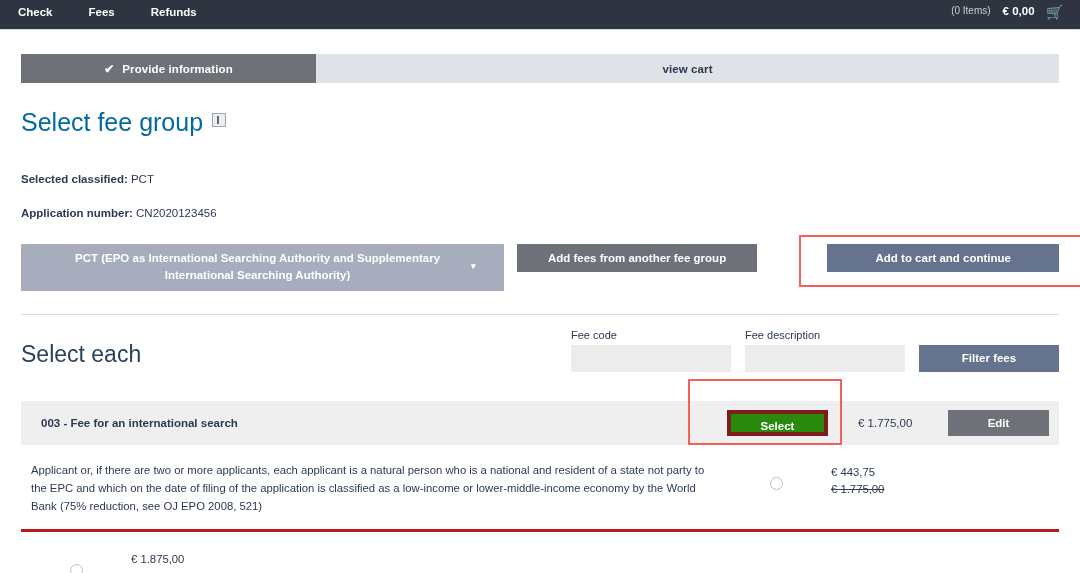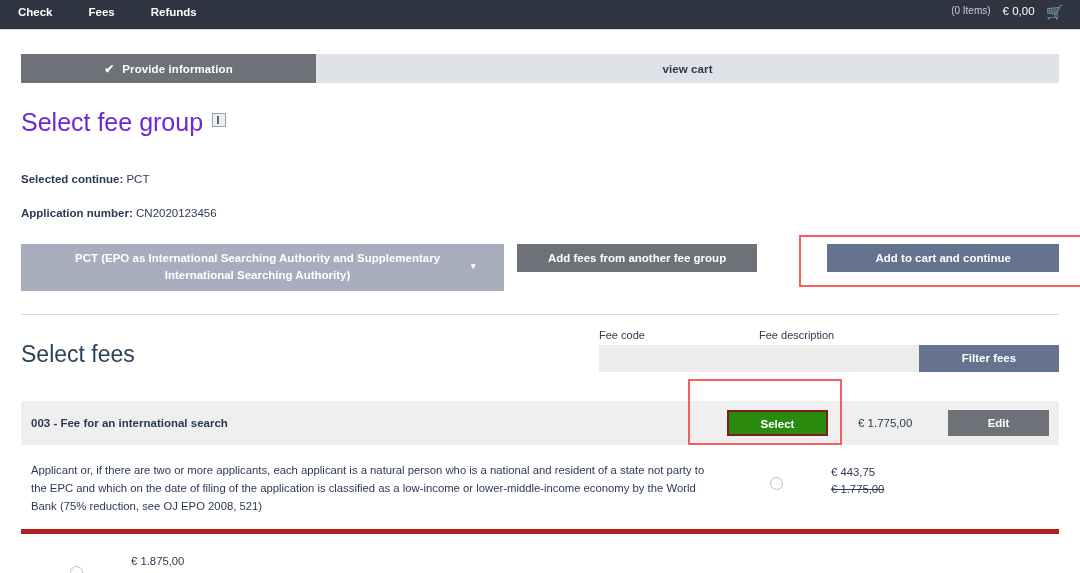--- a/index.html
+++ b/index.html
@@ -45,21 +45,21 @@
     gap: 12px;
     padding-right: 6px;
   }
   .cart-items {
     color: #c9ced8;
     font-size: 10px;
   }
   .cart-total {
     color: #ffffff;
     font-size: 11.5px;
-    font-weight: normal;
+    font-weight: bold;
   }
   .cart-icon {
     color: #ffffff;
     font-size: 14px;
     line-height: 1;
     cursor: pointer;
   }
   .nav-underline {
     height: 5px;
     background: #2e3440;
@@ -107,21 +107,21 @@
   }
   .step .check {
     margin-right: 8px;
     font-size: 12px;
   }
 
   
   h1.page-title {
     font-size: 25px;
     font-weight: normal;
-    color: #6d28d9;
+    color: #0369a1;
     margin: 26px 0 0 0;
     display: flex;
     align-items: flex-start;
     gap: 9px;
     line-height: 1.1;
   }
   .info-icon {
     display: inline-block;
     width: 12px;
     height: 12px;
@@ -233,20 +233,21 @@
     font-weight: normal;
     color: #2b4257;
     margin: 0;
     flex: 0 0 auto;
     padding-bottom: 4px;
   }
   .filters {
     margin-left: auto;
     display: flex;
     align-items: flex-end;
+    gap: 14px;
   }
   .field {
     display: flex;
     flex-direction: column;
   }
   .field label {
     font-size: 11px;
     color: #2b3a52;
     margin-bottom: 4px;
   }
@@ -277,28 +278,28 @@
     background: #efefef;
     height: 44px;
     display: flex;
     align-items: center;
     position: relative;
   }
   .fee-row .fee-label {
     font-size: 11.5px;
     font-weight: bold;
     color: #2b3a52;
-    padding-left: 10px;
+    padding-left: 20px;
     flex: 1 1 auto;
   }
   .btn-select {
     width: 101px;
     height: 26px;
     background: #2a8a0e;
-    border: 2px solid #7f1d1d;
+    border: 4px solid #7f1d1d;
     color: #ffffff;
     line-height: 24px;
     margin-right: 30px;
   }
   .fee-price {
     width: 90px;
     font-size: 11.5px;
     color: #2b3a52;
     text-align: left;
   }
@@ -307,21 +308,21 @@
     height: 26px;
     background: #6e7177;
     line-height: 26px;
     margin-right: 10px;
   }
 
   .subfee {
     display: flex;
     align-items: flex-start;
     padding: 16px 0 0 0;
-    border-bottom: 5px solid #b91c1c;
+    border-bottom: 3px solid #b91c1c;
     padding-bottom: 14px;
   }
   .subfee:last-child { border-bottom: none; }
   .subfee-desc {
     flex: 0 0 700px;
     font-size: 11.3px;
     line-height: 1.62;
     color: #2b3a52;
     padding-left: 10px;
     box-sizing: border-box;
@@ -380,42 +381,42 @@
       <span>view cart</span>
     </div>
   </div>
 
   <h1 class="page-title">
     <span>Select fee group</span>
     <span class="info-icon"></span>
   </h1>
 
   <div class="meta-line first">
-    <b>Selected continue:</b>
+    <b>Selected classified:</b>
     <span class="val">PCT</span>
   </div>
   <div class="meta-line">
     <b>Application number:</b>
     <span class="val">CN2020123456</span>
   </div>
 
   <div class="group-row">
     <button class="btn btn-group-select">
       <span>PCT (EPO as International Searching Authority and Supplementary International Searching Authority)</span>
       <span class="caret">▾</span>
     </button>
     <button class="btn btn-another">Add fees from another fee group</button>
     <button class="btn btn-addcart">Add to cart and continue</button>
     <div class="highlight-box" id="hl-addcart"></div>
   </div>
 
   <hr class="rule">
 
   <div class="fees-head">
-    <h2 class="section-title">Select fees</h2>
+    <h2 class="section-title">Select each</h2>
     <div class="filters">
       <div class="field">
         <label>Fee code</label>
         <input type="text" placeholder="" style="">
       </div>
       <div class="field">
         <label>Fee description</label>
         <input type="text" placeholder="" style="">
       </div>
       <button class="btn btn-filter">Filter fees</button>

